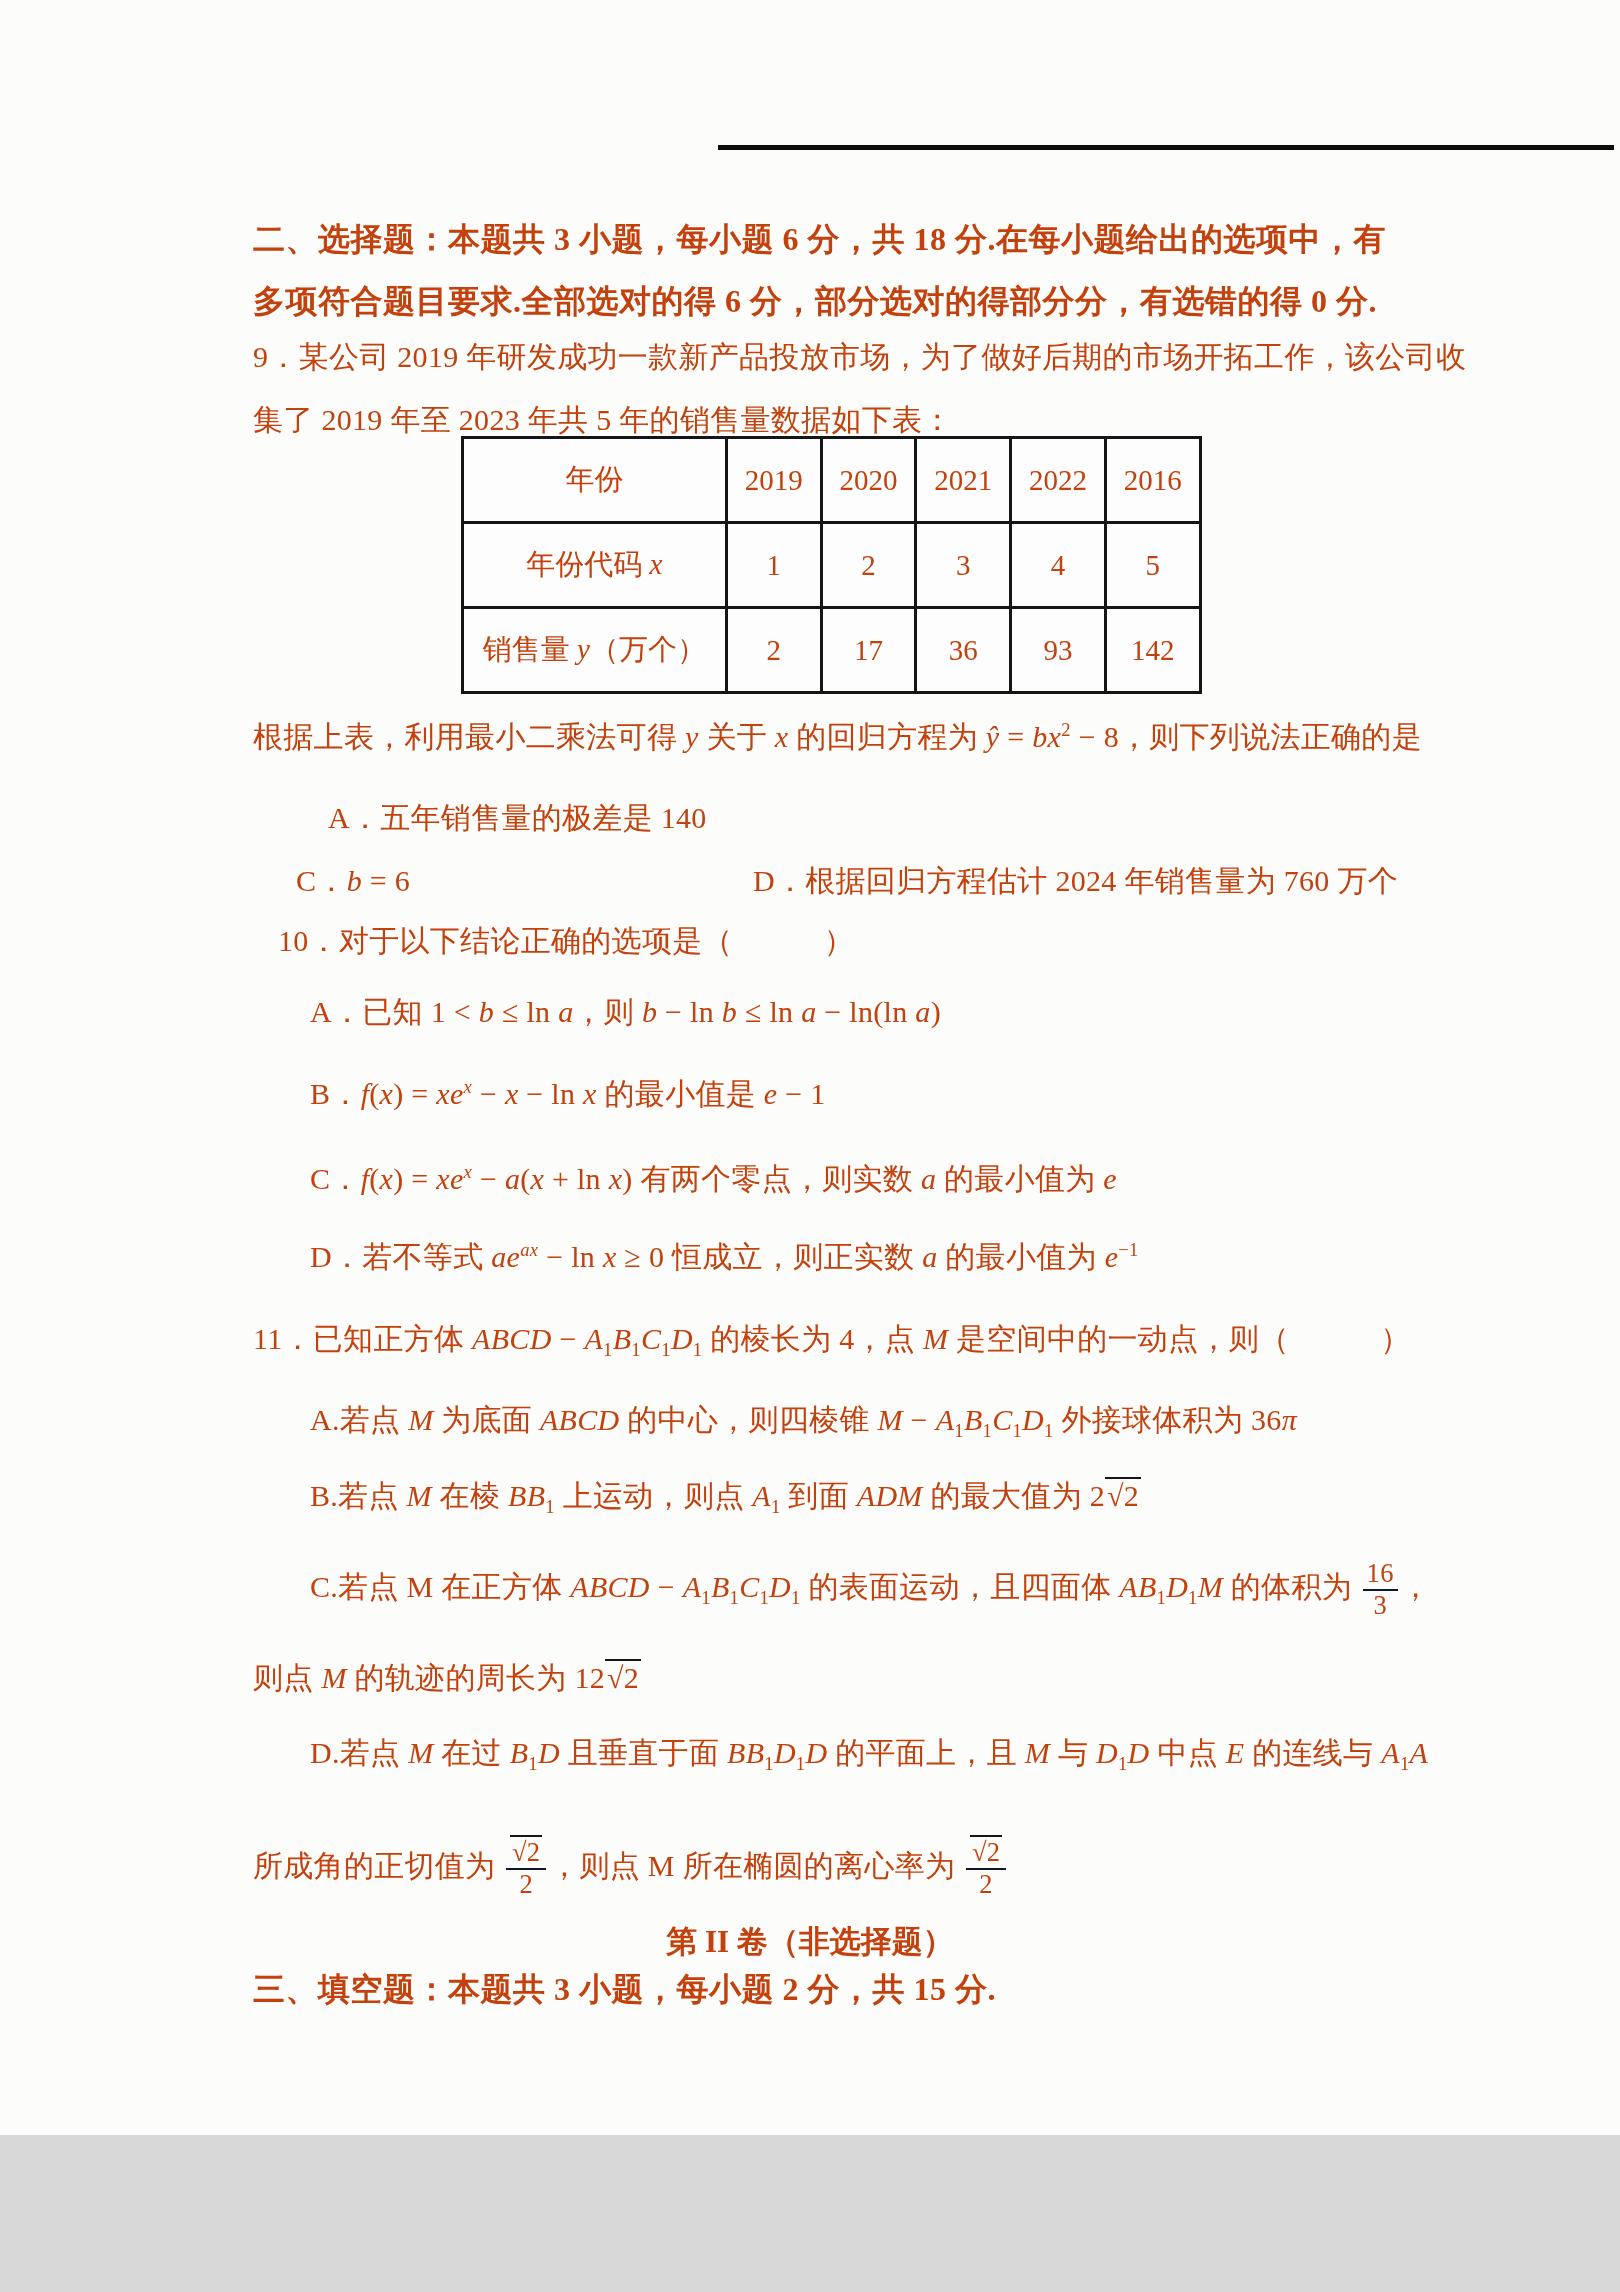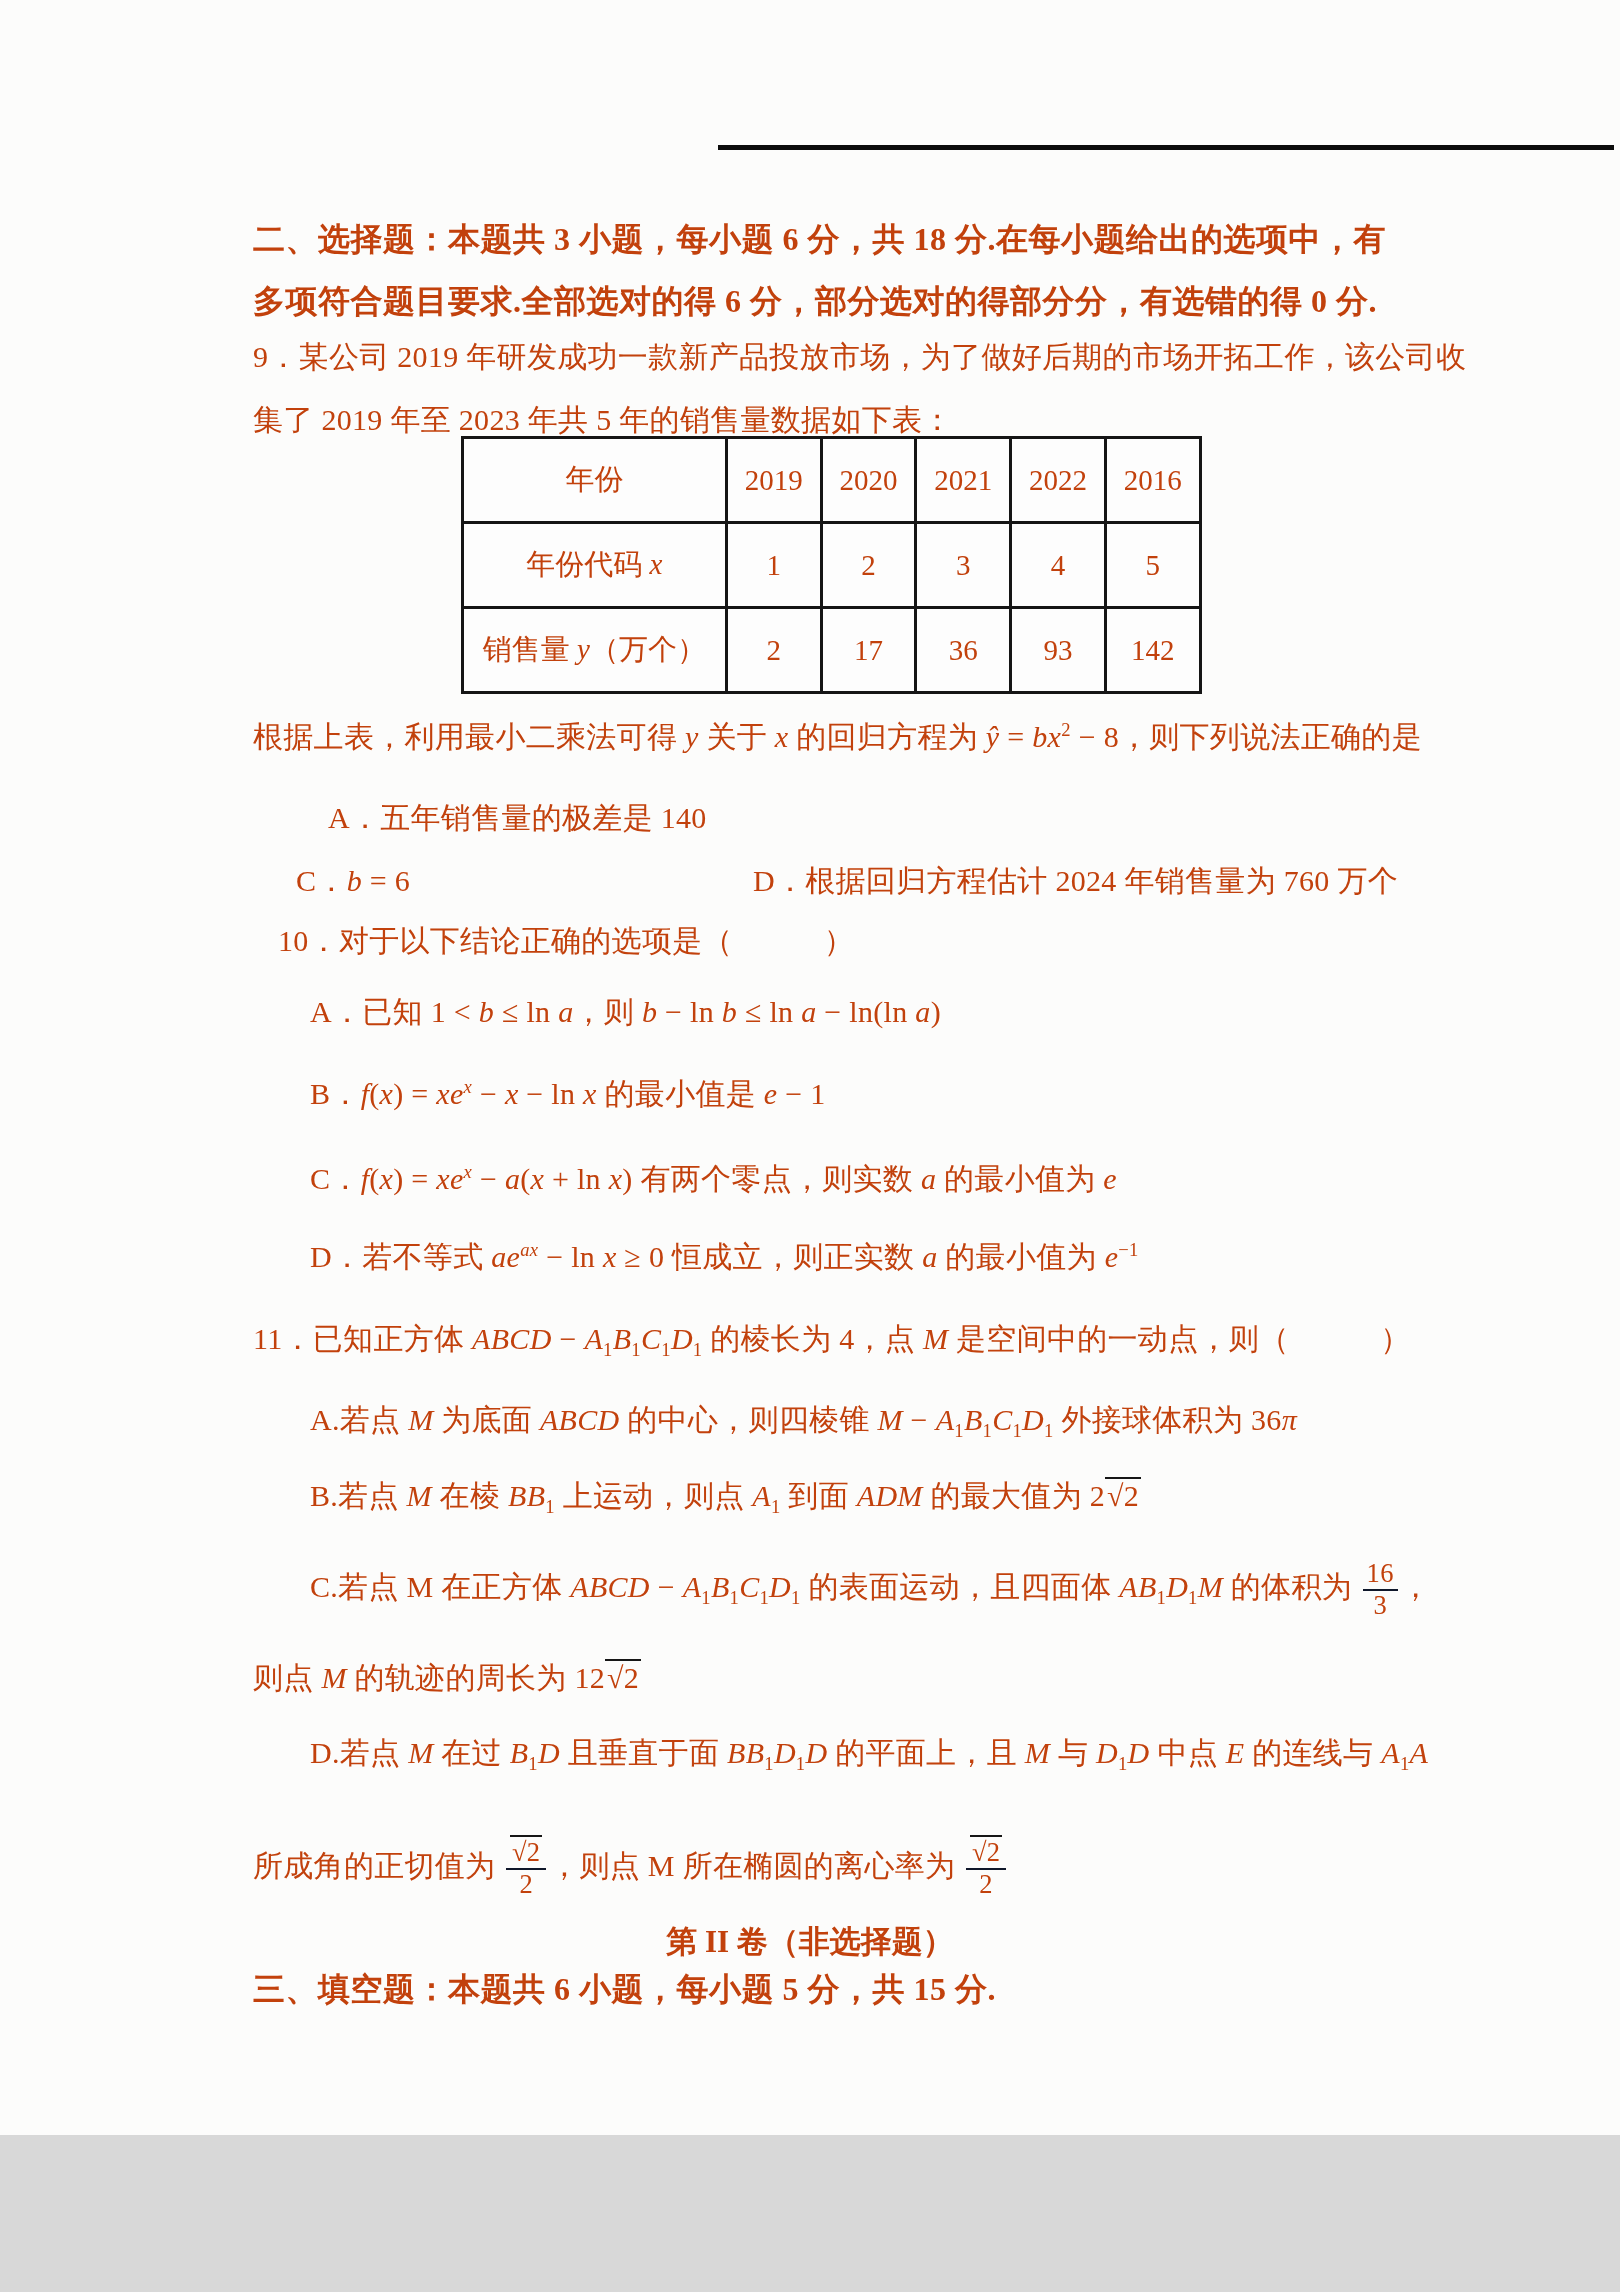--- a/index.html
+++ b/index.html
@@ -89,18 +89,18 @@
 
   <p class="abs fs" style="top:1319px;left:253px;">11．已知正方体 <i>ABCD</i> − <i>A</i><sub>1</sub><i>B</i><sub>1</sub><i>C</i><sub>1</sub><i>D</i><sub>1</sub> 的棱长为 4，点 <i>M</i> 是空间中的一动点，则（　　　）</p>
   <p class="abs fs" style="top:1400px;left:310px;">A.若点 <i>M</i> 为底面 <i>ABCD</i> 的中心，则四棱锥 <i>M</i> − <i>A</i><sub>1</sub><i>B</i><sub>1</sub><i>C</i><sub>1</sub><i>D</i><sub>1</sub> 外接球体积为 36<i>π</i></p>
   <p class="abs fs" style="top:1476px;left:310px;">B.若点 <i>M</i> 在棱 <i>BB</i><sub>1</sub> 上运动，则点 <i>A</i><sub>1</sub> 到面 <i>ADM</i> 的最大值为 2<span class="ol">√2</span></p>
   <p class="abs fs" style="top:1560px;left:310px;">C.若点 M 在正方体 <i>ABCD</i> − <i>A</i><sub>1</sub><i>B</i><sub>1</sub><i>C</i><sub>1</sub><i>D</i><sub>1</sub> 的表面运动，且四面体 <i>AB</i><sub>1</sub><i>D</i><sub>1</sub><i>M</i> 的体积为 <span class="frac"><span class="num">16</span><span class="den">3</span></span>，</p>
   <p class="abs fs" style="top:1658px;left:253px;">则点 <i>M</i> 的轨迹的周长为 12<span class="ol">√2</span></p>
   <p class="abs fs" style="top:1733px;left:310px;">D.若点 <i>M</i> 在过 <i>B</i><sub>1</sub><i>D</i> 且垂直于面 <i>BB</i><sub>1</sub><i>D</i><sub>1</sub><i>D</i> 的平面上，且 <i>M</i> 与 <i>D</i><sub>1</sub><i>D</i> 中点 <i>E</i> 的连线与 <i>A</i><sub>1</sub><i>A</i></p>
   <p class="abs fs" style="top:1839px;left:253px;">所成角的正切值为 <span class="frac"><span class="num"><span class="ol">√2</span></span><span class="den">2</span></span>，则点 M 所在椭圆的离心率为 <span class="frac"><span class="num"><span class="ol">√2</span></span><span class="den">2</span></span></p>
 
   <p class="abs b center-line" style="top:1921px;font-size:31px;">第 II 卷（非选择题）</p>
-  <p class="abs b fs-h" style="top:1968px;left:253px;">三、填空题：本题共 6 小题，每小题 5 分，共 15 分.</p>
+  <p class="abs b fs-h" style="top:1968px;left:253px;">三、填空题：本题共 3 小题，每小题 2 分，共 15 分.</p>
 
   <p class="abs center-line footer" style="top:2139px;">第 2 页 共 4 页</p>
 
 </div>
 
 
 </body></html>

